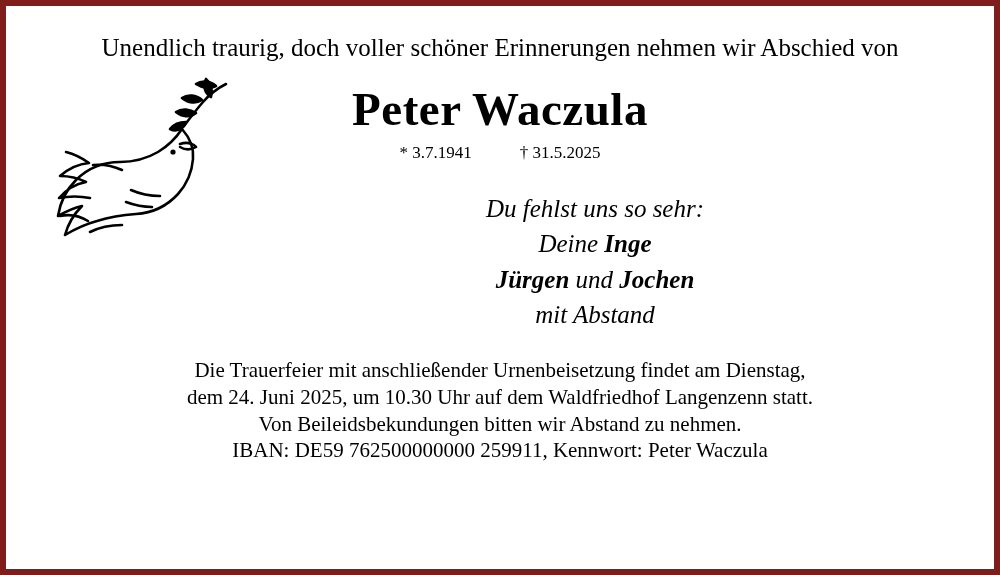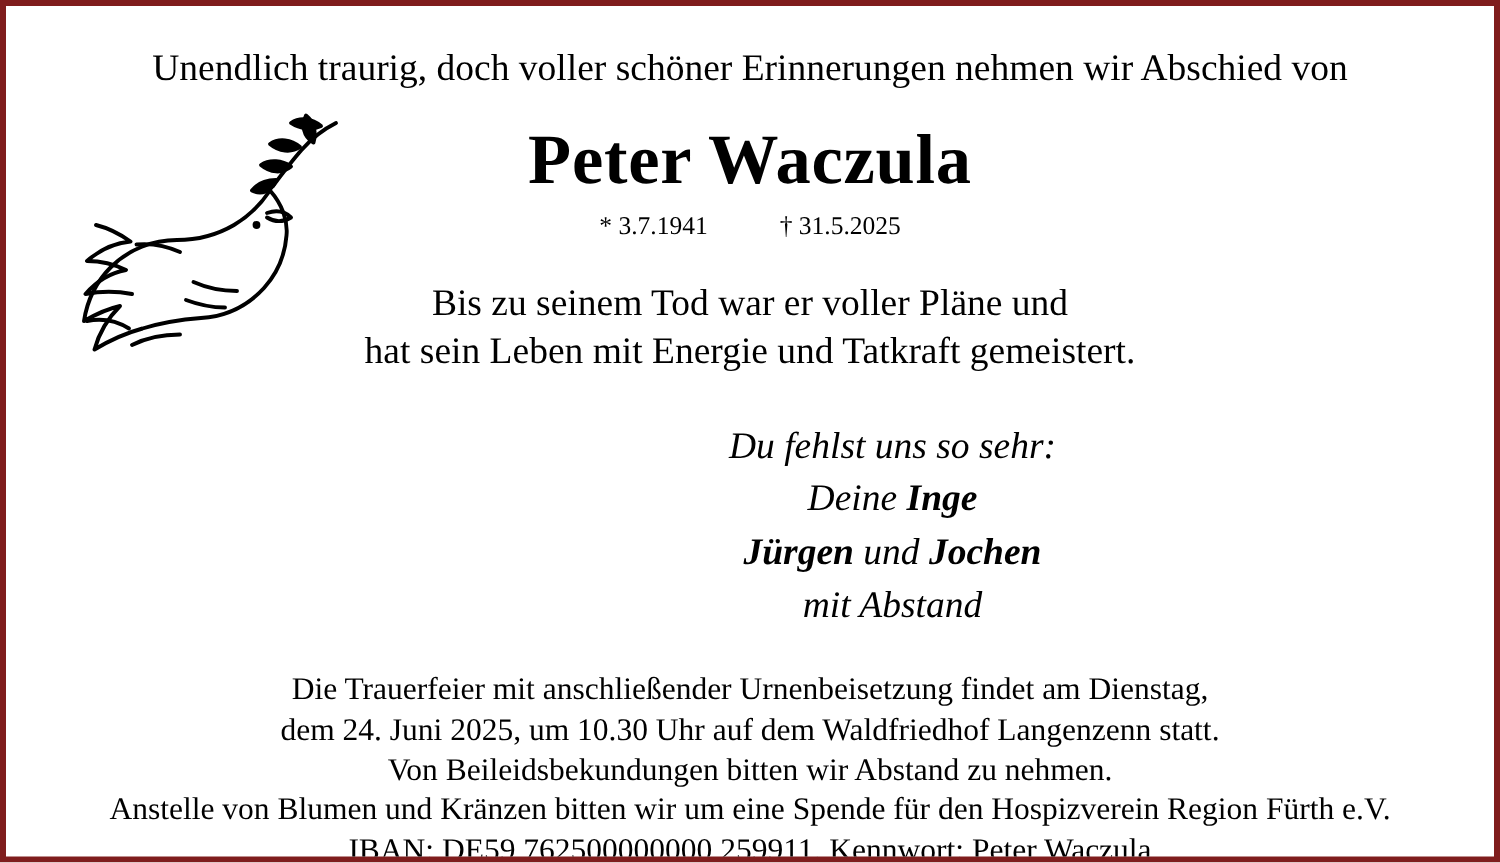--- a/index.html
+++ b/index.html
@@ -6,21 +6,21 @@
     margin: 0;
     padding: 0;
     background: #ffffff;
   }
   .obituary {
     position: relative;
     width: 1000px;
     height: 575px;
     box-sizing: border-box;
     background: #ffffff;
-    border: 4px solid #7f1d1d;
+    border: 6px solid #7f1d1d;
     font-family: "Liberation Serif", "DejaVu Serif", serif;
     color: #000000;
     overflow: hidden;
   }
   .inner {
     position: relative;
     width: 100%;
     height: 100%;
     box-sizing: border-box;
     padding: 22px 26px 10px 26px;
@@ -116,34 +116,29 @@
     </div>
 
     <div class="lead">Unendlich traurig, doch voller schöner Erinnerungen nehmen wir Abschied von</div>
 
     <div class="name">Peter Waczula</div>
 
     <div class="dates">
       <span>* 3.7.1941</span><span class="sep"></span><span>† 31.5.2025</span>
     </div>
 
-    <div class="verse">
-      <div>Bis zu seinem Tod war er voller Pläne und</div>
-      <div>hat sein Leben mit Energie und Tatkraft gemeistert.</div>
-    </div>
 
     <div class="family-block">
       <div><span class="indent">Du fehlst uns so sehr:</span></div>
       <div><span class="indent"><span>Deine </span><b>Inge</b></span></div>
       <div><span class="indent"><b>Jürgen</b><span> und </span><b>Jochen</b></span></div>
       <div><span class="indent">mit Abstand</span></div>
     </div>
 
     <div class="footer">
       <div>Die Trauerfeier mit anschließender Urnenbeisetzung findet am Dienstag,</div>
       <div>dem 24. Juni 2025, um 10.30 Uhr auf dem Waldfriedhof Langenzenn statt.</div>
       <div>Von Beileidsbekundungen bitten wir Abstand zu nehmen.</div>
-      <div>Anstelle von Blumen und Kränzen bitten wir um eine Spende für den Hospizverein Region Fürth e.V.</div>
       <div>IBAN: DE59 762500000000 259911, Kennwort: Peter Waczula</div>
     </div>
 
   </div>
 </div>
 
 </body></html>

